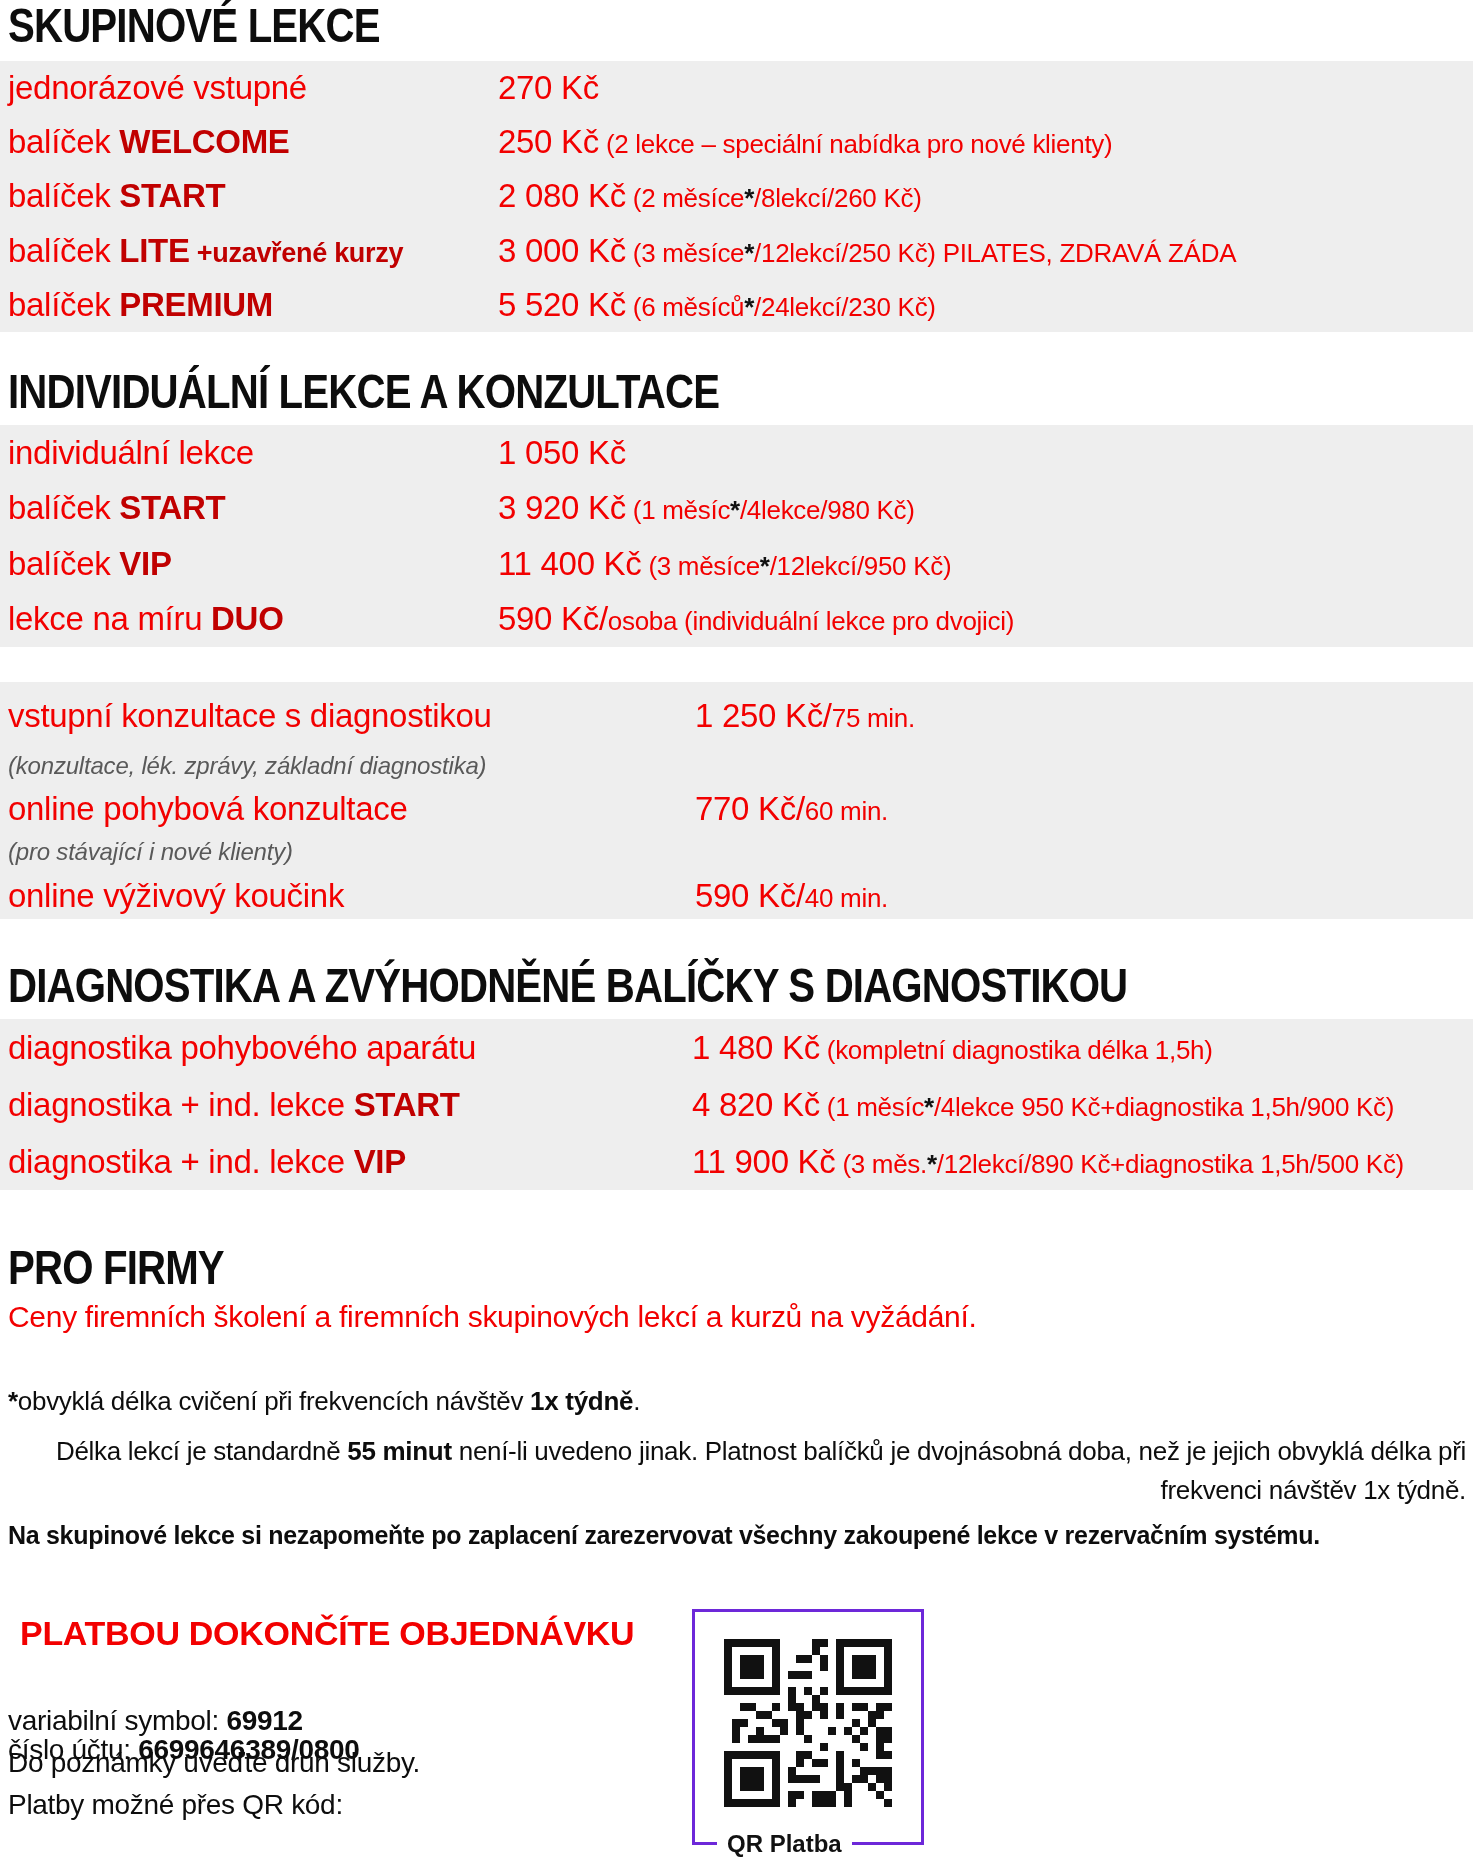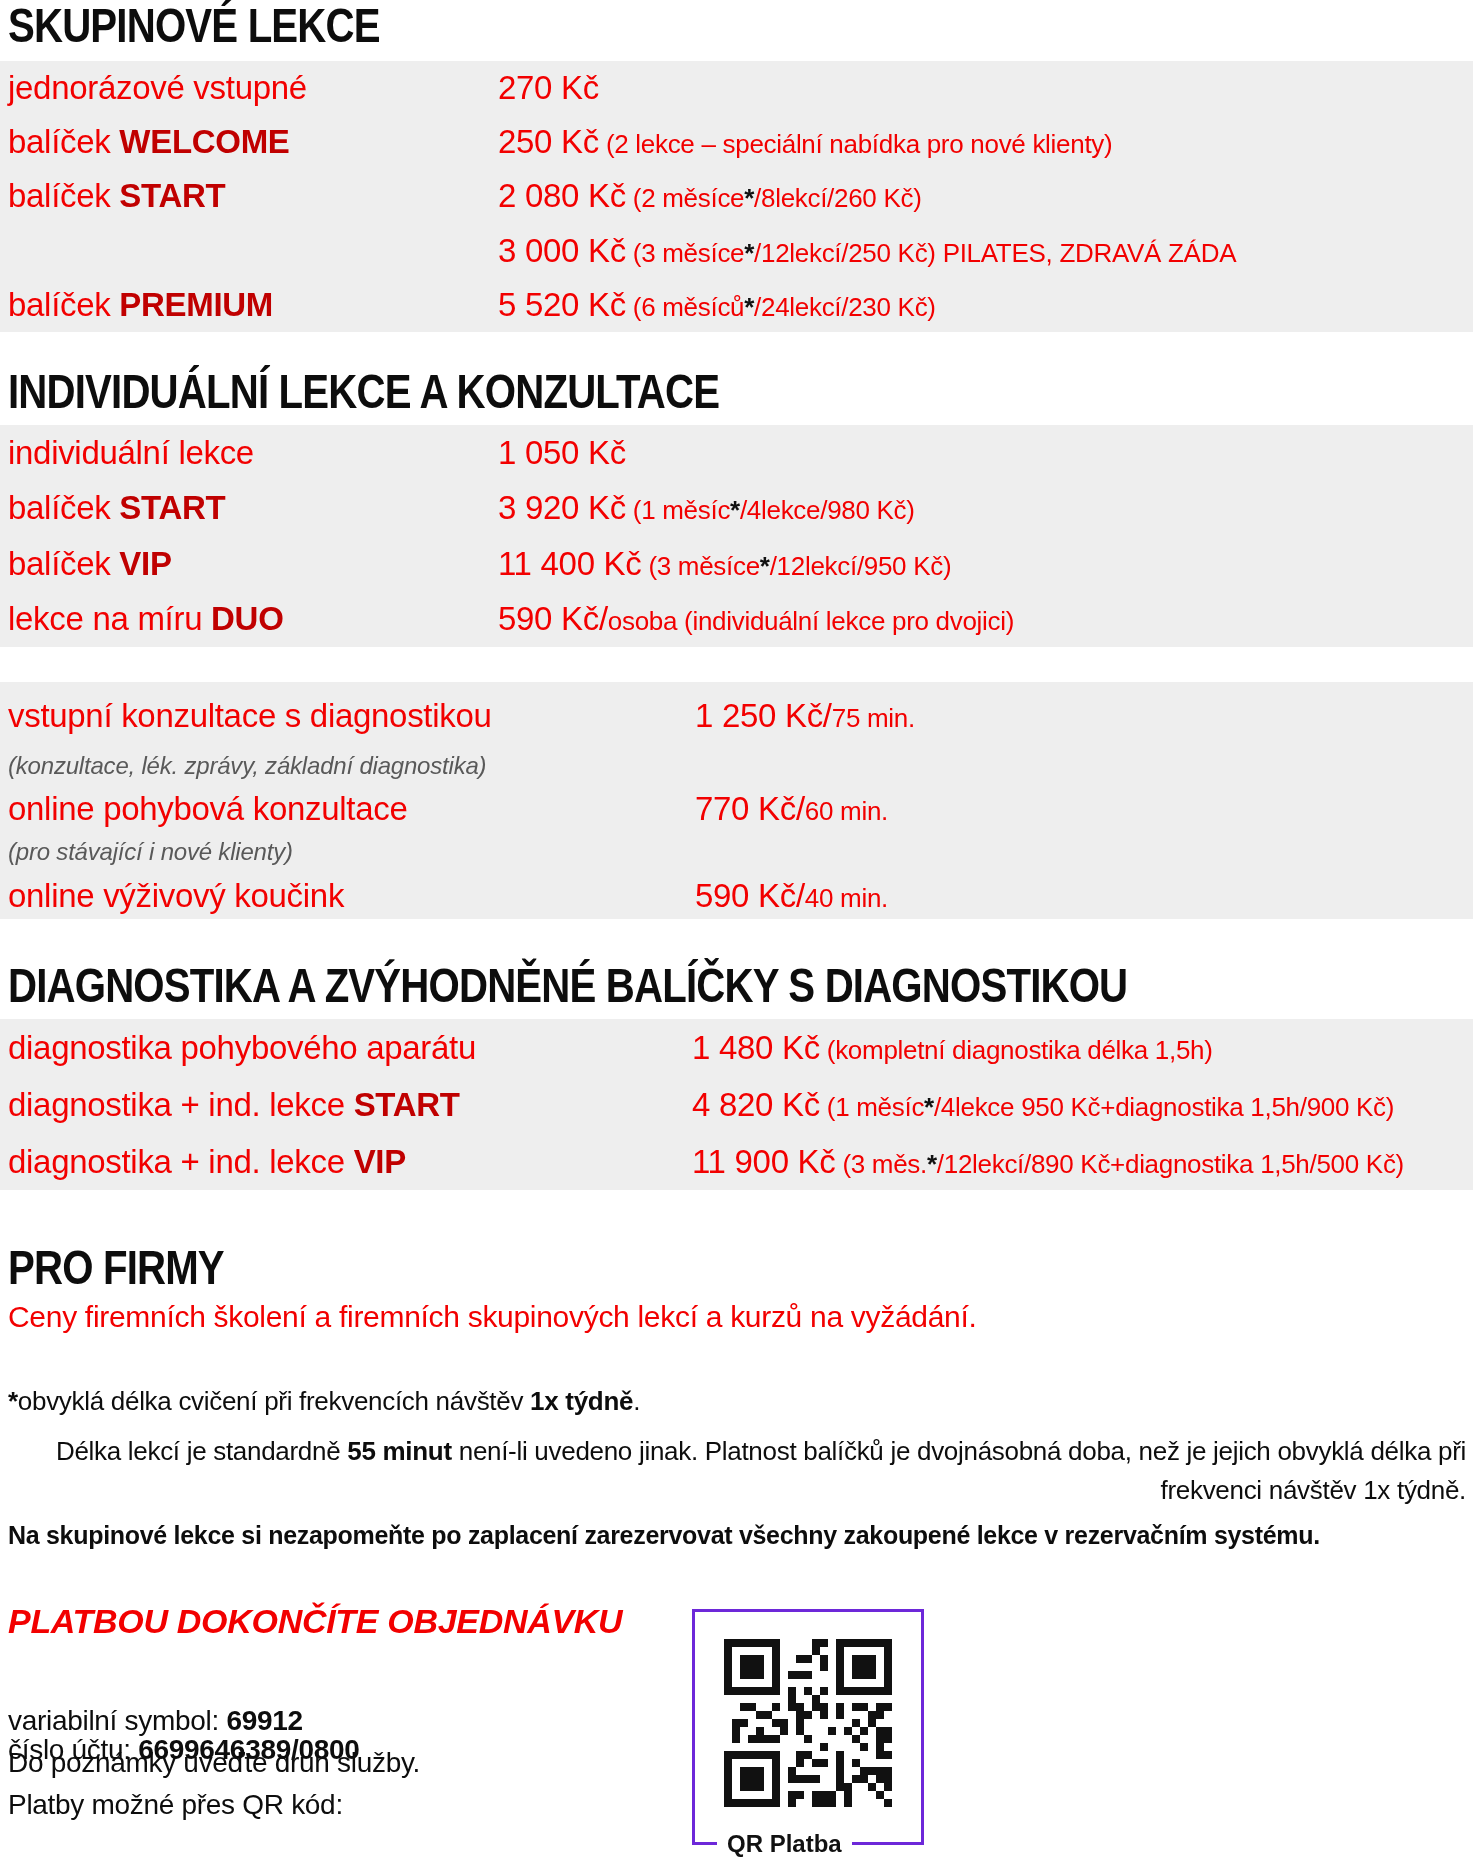--- a/index.html
+++ b/index.html
@@ -26,22 +26,22 @@
   .cnote{position:absolute;left:8px;white-space:nowrap;font-size:24px;font-style:italic;
       color:#595959;letter-spacing:-0.2px;text-align:center;}
   .cprice{left:695px;}
   .red-sentence{position:absolute;left:8px;top:1300px;font-size:30px;color:#f20000;
       letter-spacing:-0.3px;white-space:nowrap;text-align:center;}
   .note{position:absolute;left:8px;font-size:26px;color:#0d0d0d;letter-spacing:-0.3px;}
   .note b{font-weight:700;}
   .note-1{top:1381px;line-height:40px;white-space:nowrap;}
   .note-2{top:1432px;width:1458px;line-height:39px;text-align:right;}
   .note-3{top:1516px;font-weight:700;font-size:25px;white-space:nowrap;line-height:38px;}
-  .pay-title{position:absolute;left:8px;top:1598px;margin:0;font-size:34px;font-weight:700;
-      font-style:italic;color:#f20000;white-space:nowrap;line-height:46px;letter-spacing:-0.3px;}
+  .pay-title{position:absolute;left:8px;top:1598px;margin:12px;font-size:34px;font-weight:700;
+      color:#f20000;white-space:nowrap;line-height:46px;letter-spacing:-0.3px;}
   .pay-line{position:absolute;left:8px;font-size:28px;line-height:42px;white-space:nowrap;
       letter-spacing:-0.3px;}
   .pay-line b{font-weight:700;}
   .pl-1{top:1716px;margin-top:13px;} .pl-2{top:1700px;} .pl-3{top:1742px;} .pl-4{top:1784px;}
   .qr-box{position:absolute;left:692px;top:1609px;width:226px;height:230px;
       border:3px solid #6d28d9;background:#fff;}
   .qr-caption{position:absolute;left:22px;bottom:-16px;background:#fff;padding:0 10px;
       font-size:24px;font-weight:700;color:#111;white-space:nowrap;}
   .qr-svg{position:absolute;left:29px;top:27px;}
 </style>
@@ -59,20 +59,21 @@
     </div>
     <div class="row">
       <span class="lbl"><span>balíček </span><span class="pkg">WELCOME</span><span class="pkg pkg-note"></span></span>
       <span class="price"><span>250 Kč</span><span class="det star-black"> (2 lekce – speciální nabídka pro nové klienty)</span></span>
     </div>
     <div class="row">
       <span class="lbl"><span>balíček </span><span class="pkg">START</span><span class="pkg pkg-note"></span></span>
       <span class="price"><span>2 080 Kč</span><span class="det star-black"> (2 měsíce<span class="ast">*</span>/8lekcí/260 Kč)</span></span>
     </div>
     <div class="row">
+      <span class="lbl"><span>balíček </span><span class="pkg">LITE</span><span class="pkg pkg-note"> +uzavřené kurzy</span></span>
       <span class="price"><span>3 000 Kč</span><span class="det star-black"> (3 měsíce<span class="ast">*</span>/12lekcí/250 Kč) PILATES, ZDRAVÁ ZÁDA</span></span>
     </div>
     <div class="row">
       <span class="lbl"><span>balíček </span><span class="pkg">PREMIUM</span><span class="pkg pkg-note"></span></span>
       <span class="price"><span>5 520 Kč</span><span class="det star-black"> (6 měsíců<span class="ast">*</span>/24lekcí/230 Kč)</span></span>
     </div>
   </div>
 
   <h1 class="h1" style="top:362px">INDIVIDUÁLNÍ LEKCE A KONZULTACE</h1>
 

